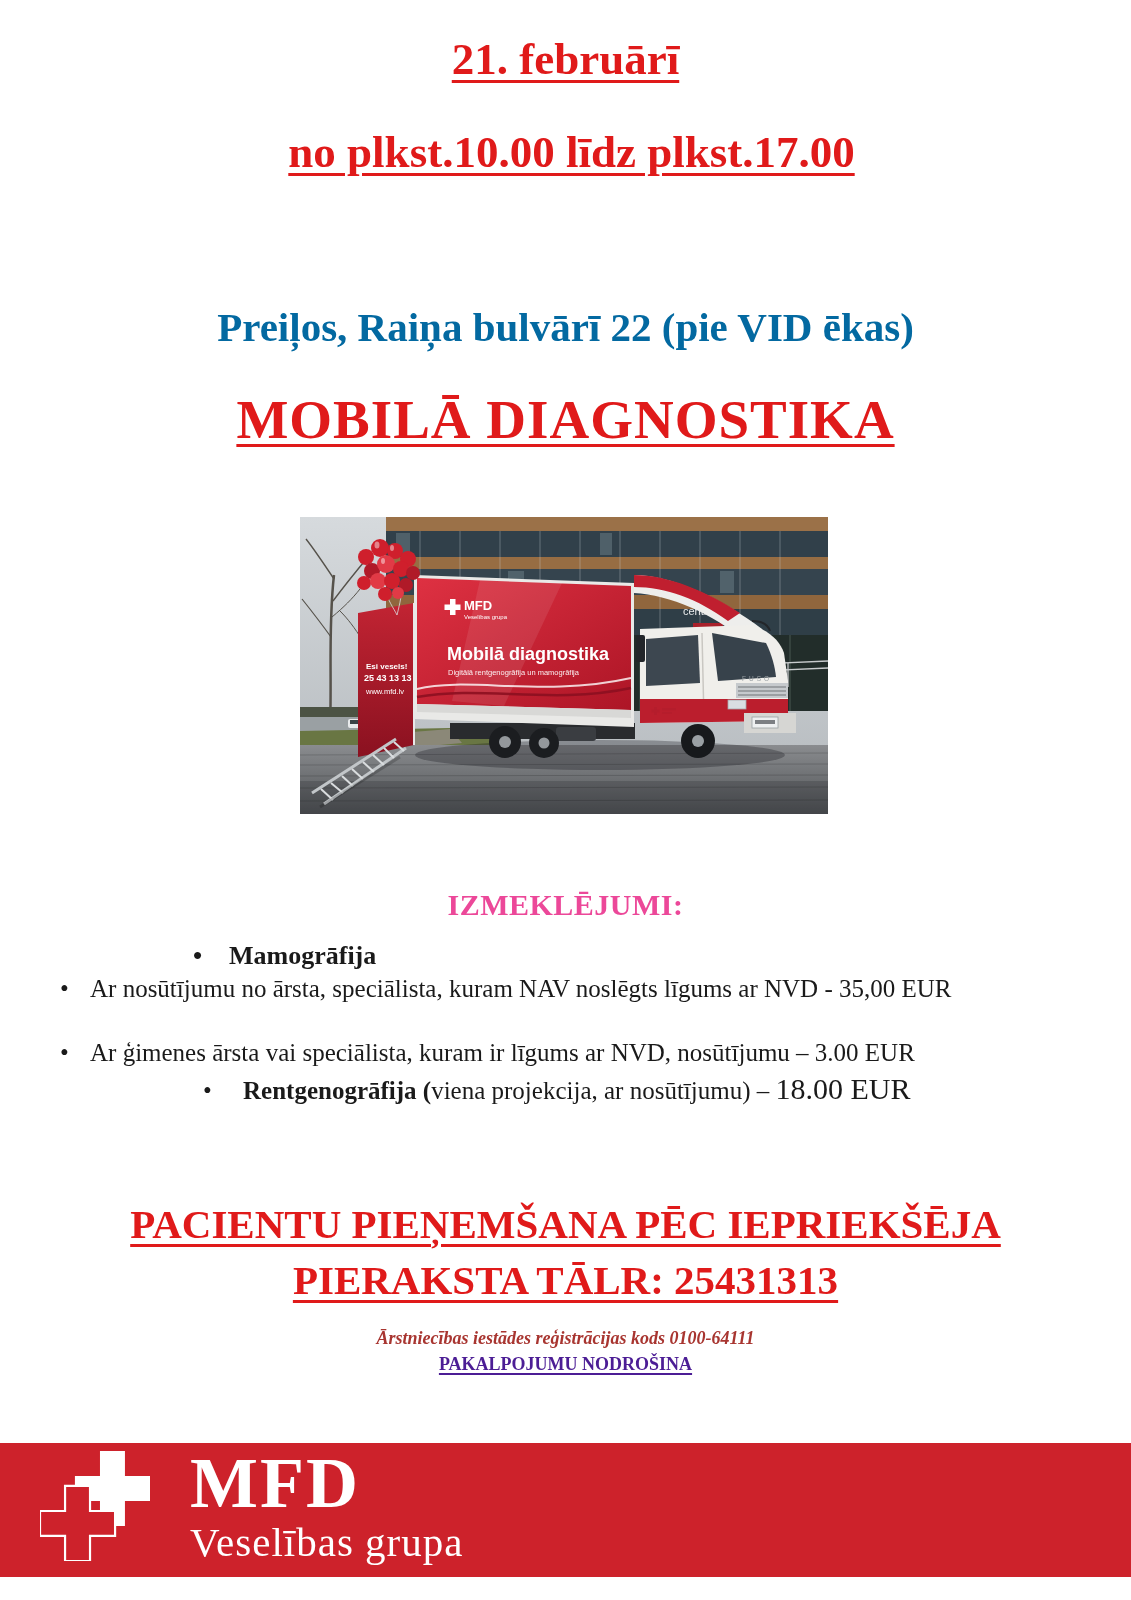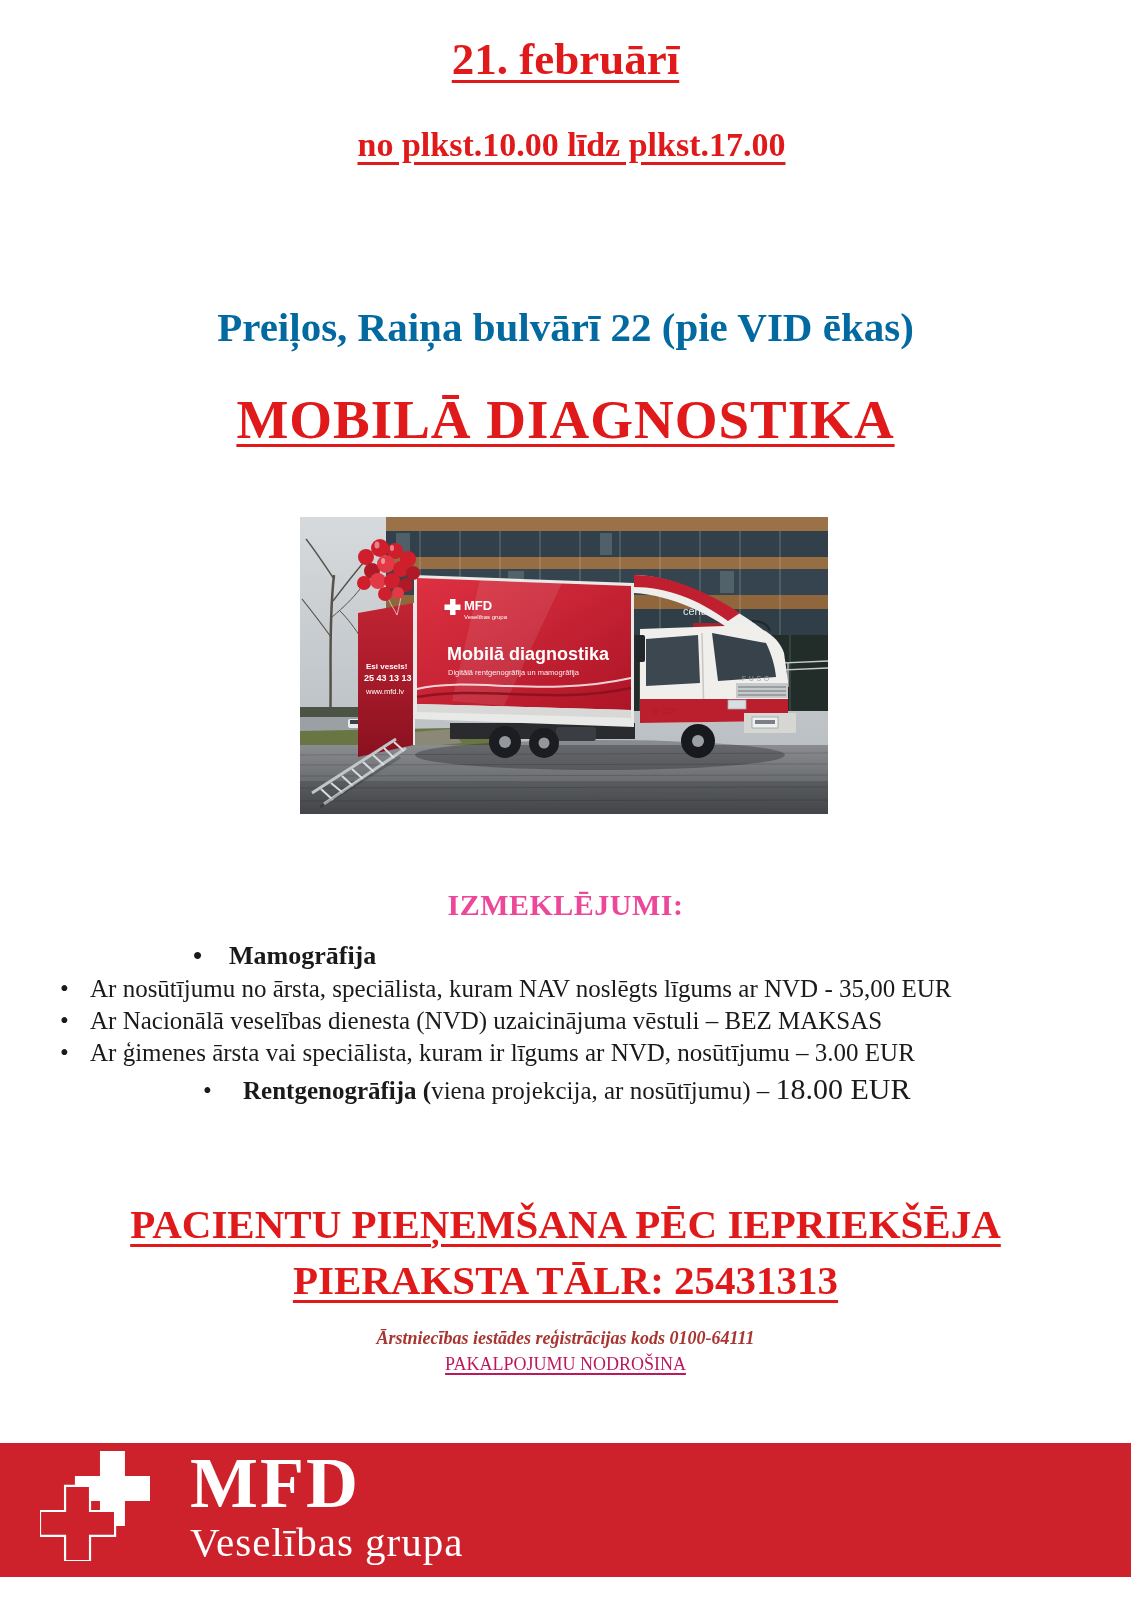--- a/index.html
+++ b/index.html
@@ -8,21 +8,21 @@
     position:relative; width:1131px; height:1580px; background:#ffffff;
     font-family:"Liberation Serif", serif; overflow:hidden;
   }
   .block { position:absolute; left:0; right:0; text-align:center; white-space:nowrap; }
   .red  { color:#e01a1a; }
   .bold { font-weight:bold; }
   .u    { text-decoration:underline; text-underline-offset:6px; text-decoration-thickness:3px; }
   .u2   { text-decoration:underline; text-underline-offset:3px; text-decoration-thickness:2px; }
 
   #date      { top:33px;  font-size:45px; }
-  #time      { top:126px; font-size:34px;margin-left:12px; }
+  #time      { top:126px; font-size:45px;margin-left:12px; }
   #location  { top:303px; font-size:41px; color:#0369a1; }
   #title     { top:388px; font-size:55px; letter-spacing:1px; }
 
   .photo { position:absolute; top:517px; left:300px; width:528px; height:297px; }
   .photo svg { display:block; width:100%; height:100%; }
   .svgsans { font-family:"Liberation Sans", sans-serif; }
 
   #svc-heading { top:888px; font-size:30px; font-weight:bold; color:#ec4899; letter-spacing:0.5px; }
 
   .svc-line { position:absolute; font-size:25px; color:#1a1a1a; white-space:nowrap; }
@@ -33,21 +33,21 @@
   #item3 { top:1007px; left:60px; }
   #item4 { top:1039px; left:60px; }
   #xray  { top:1072px; left:203px; font-size:25px; }
   #xray .blt { width:40px; }
   #xray .price { font-size:30px; }
 
   #appt1 { top:1200px; font-size:41px; }
   #appt2 { top:1256px; font-size:41px; }
 
   #reg      { top:1328px; font-size:18px; font-weight:bold; color:#a83530;font-style:italic; }
-  #provider { top:1354px; font-size:18px; font-weight:normal; color:#be185d; }
+  #provider { top:1354px; font-size:18px; font-weight:bold; color:#4c1d95; }
 
   .footer {
     position:absolute; top:1443px; left:0; width:1131px; height:134px;
     background:#cd222b;
   }
   .footer .logo { position:absolute; left:40px; top:8px; width:110px; height:110px; }
   .fbrand { position:absolute; left:190px; top:4px; color:#ffffff; }
   .fbrand .b1 { font-size:72px; font-weight:bold; line-height:1.02; letter-spacing:2px; }
   .fbrand .b2 { font-size:41px; font-weight:normal; line-height:1.1; letter-spacing:1px; }
 </style>
@@ -274,23 +274,20 @@
   </div>
 
   <div id="svc-heading" class="block">IZMEKLĒJUMI:</div>
 
   <div id="item1" class="svc-line">
     <span class="blt">•</span><span>Mamogrāfija</span>
   </div>
   <div id="item2" class="svc-line">
     <span class="blt">•</span><span>Ar nosūtījumu no ārsta, speciālista, kuram NAV noslēgts līgums ar NVD - 35,00 EUR</span>
   </div>
-  <div id="item3" class="svc-line">
-    <span class="blt">•</span><span>Ar Nacionālā veselības dienesta (NVD) uzaicinājuma vēstuli – BEZ MAKSAS</span>
-  </div>
   <div id="item4" class="svc-line">
     <span class="blt">•</span><span>Ar ģimenes ārsta vai speciālista, kuram ir līgums ar NVD, nosūtījumu – 3.00 EUR</span>
   </div>
   <div id="xray" class="svc-line">
     <span class="blt">•</span><span class="bold">Rentgenogrāfija (</span><span>viena projekcija, ar nosūtījumu) – </span><span class="price">18.00 EUR</span>
   </div>
 
   <div id="appt1" class="block red bold u">PACIENTU PIEŅEMŠANA PĒC IEPRIEKŠĒJA</div>
   <div id="appt2" class="block red bold u">PIERAKSTA TĀLR: 25431313</div>
 

